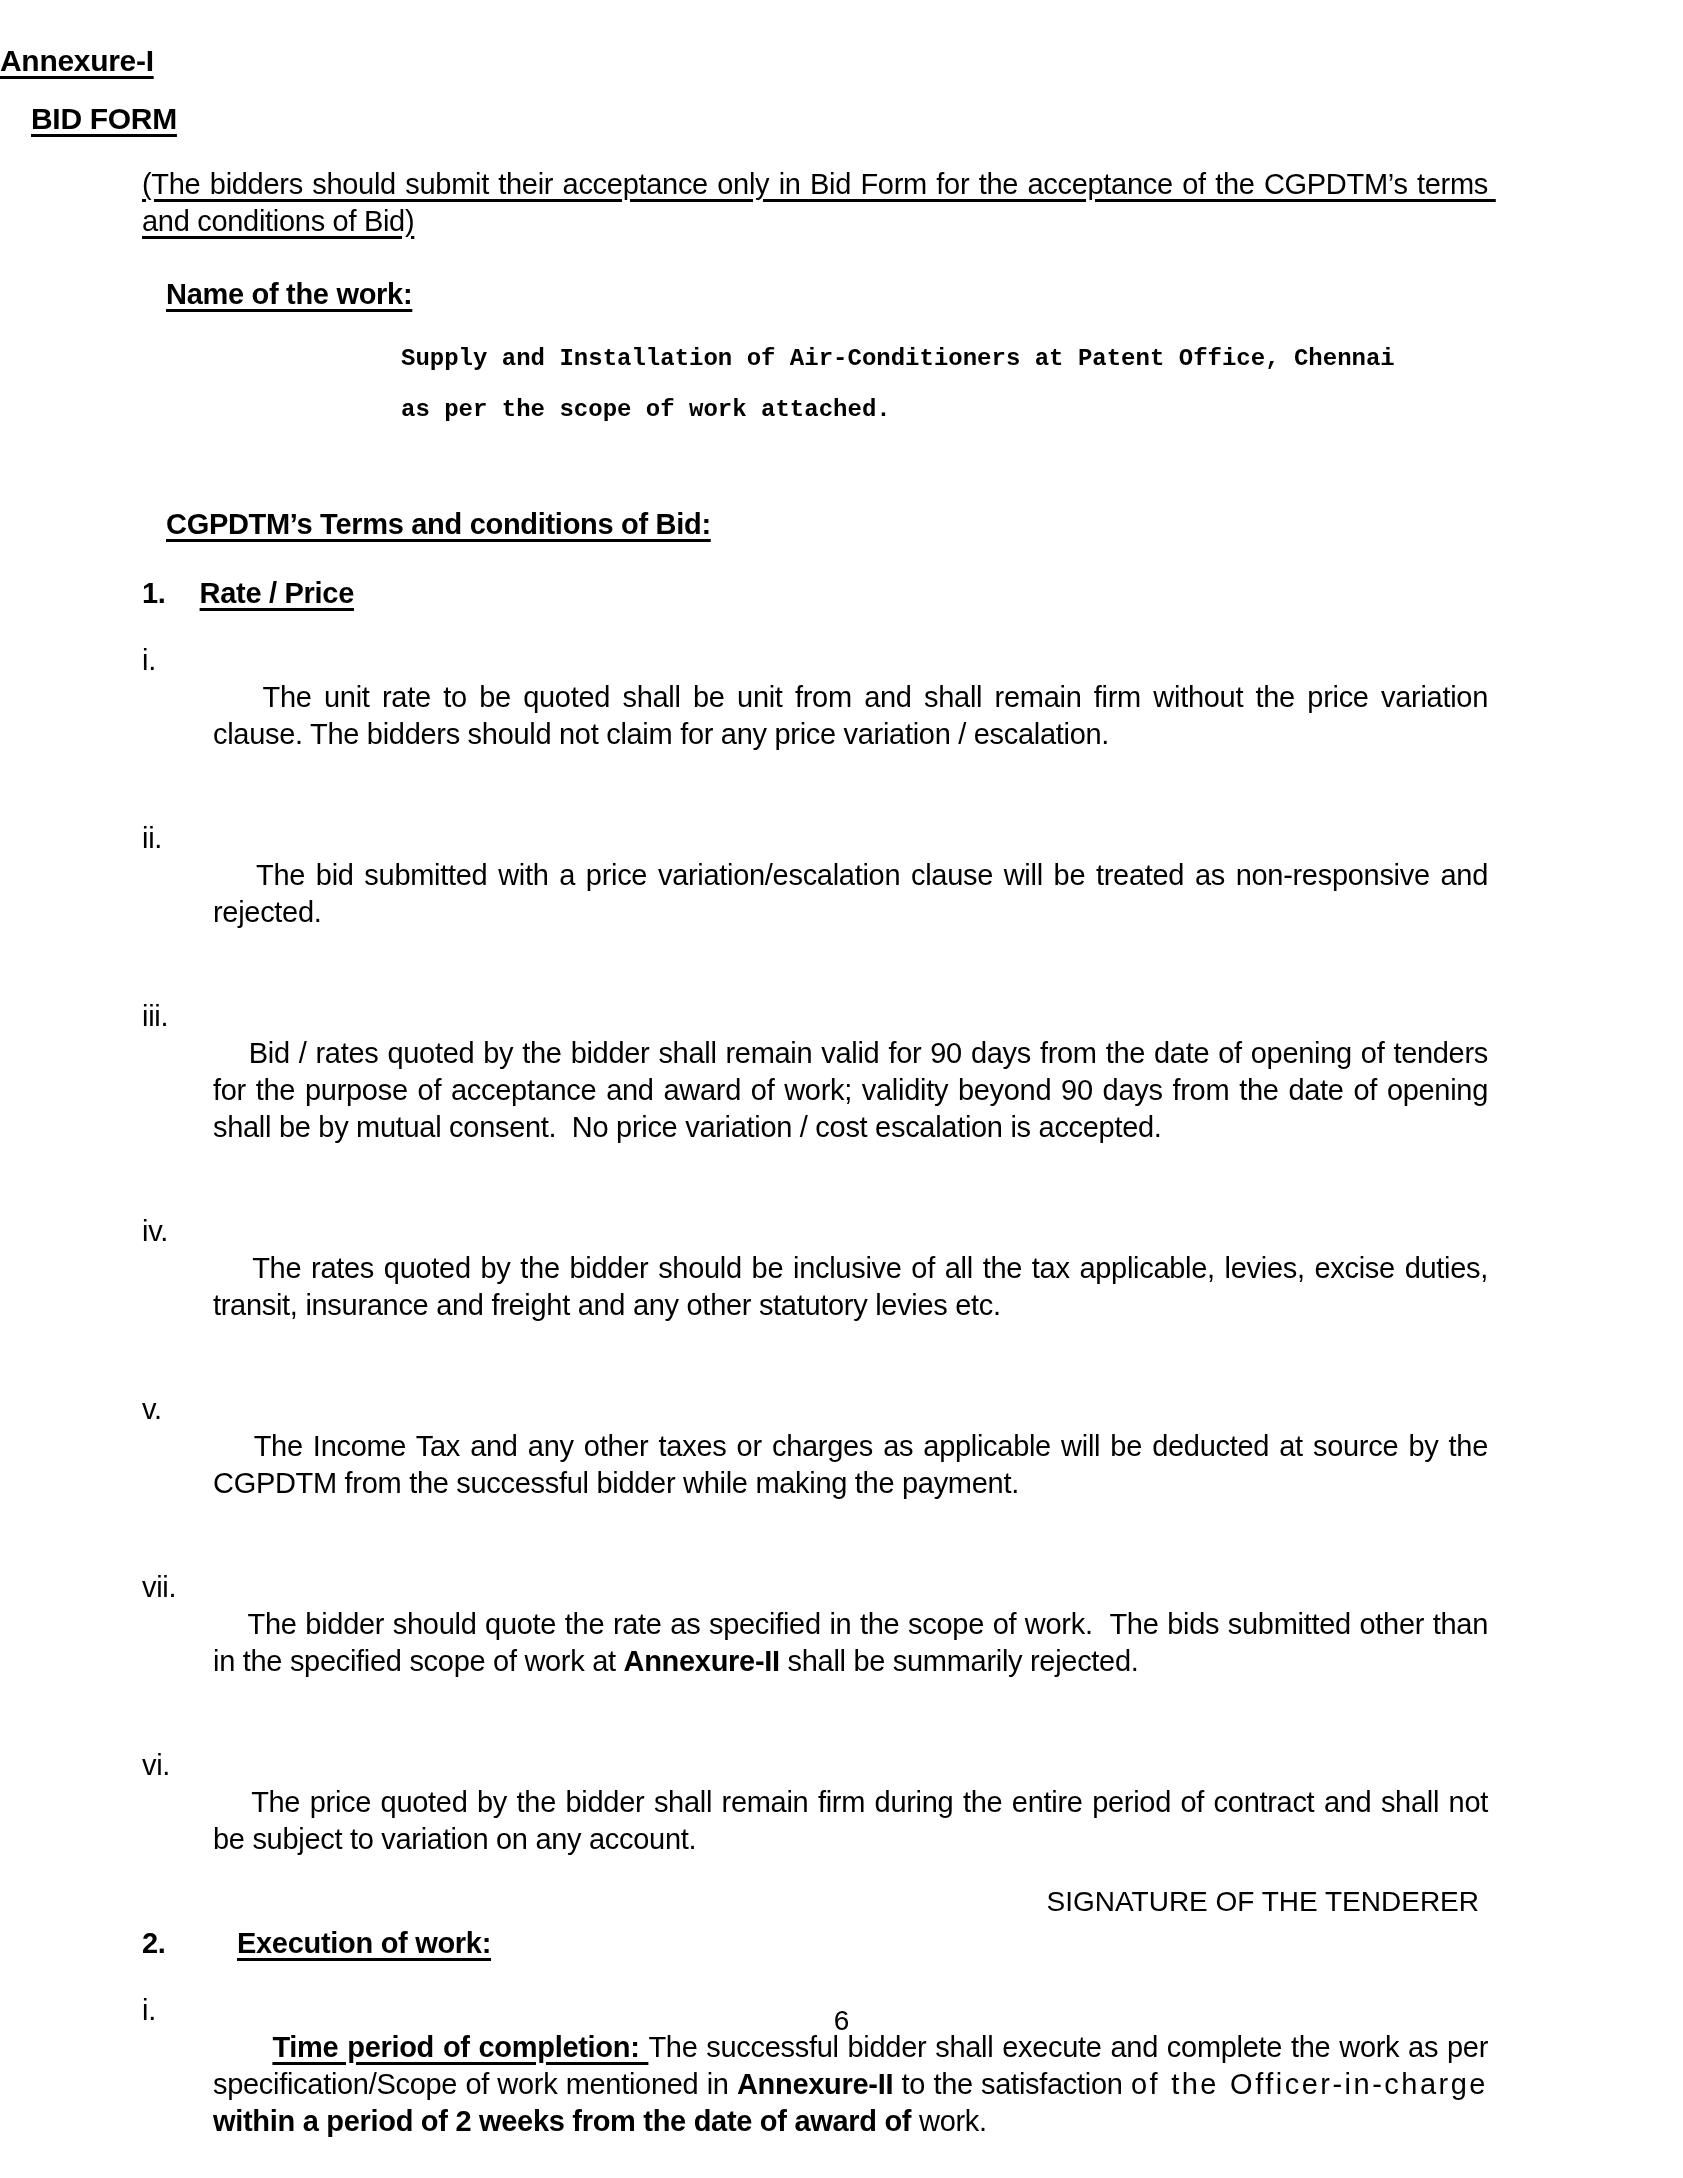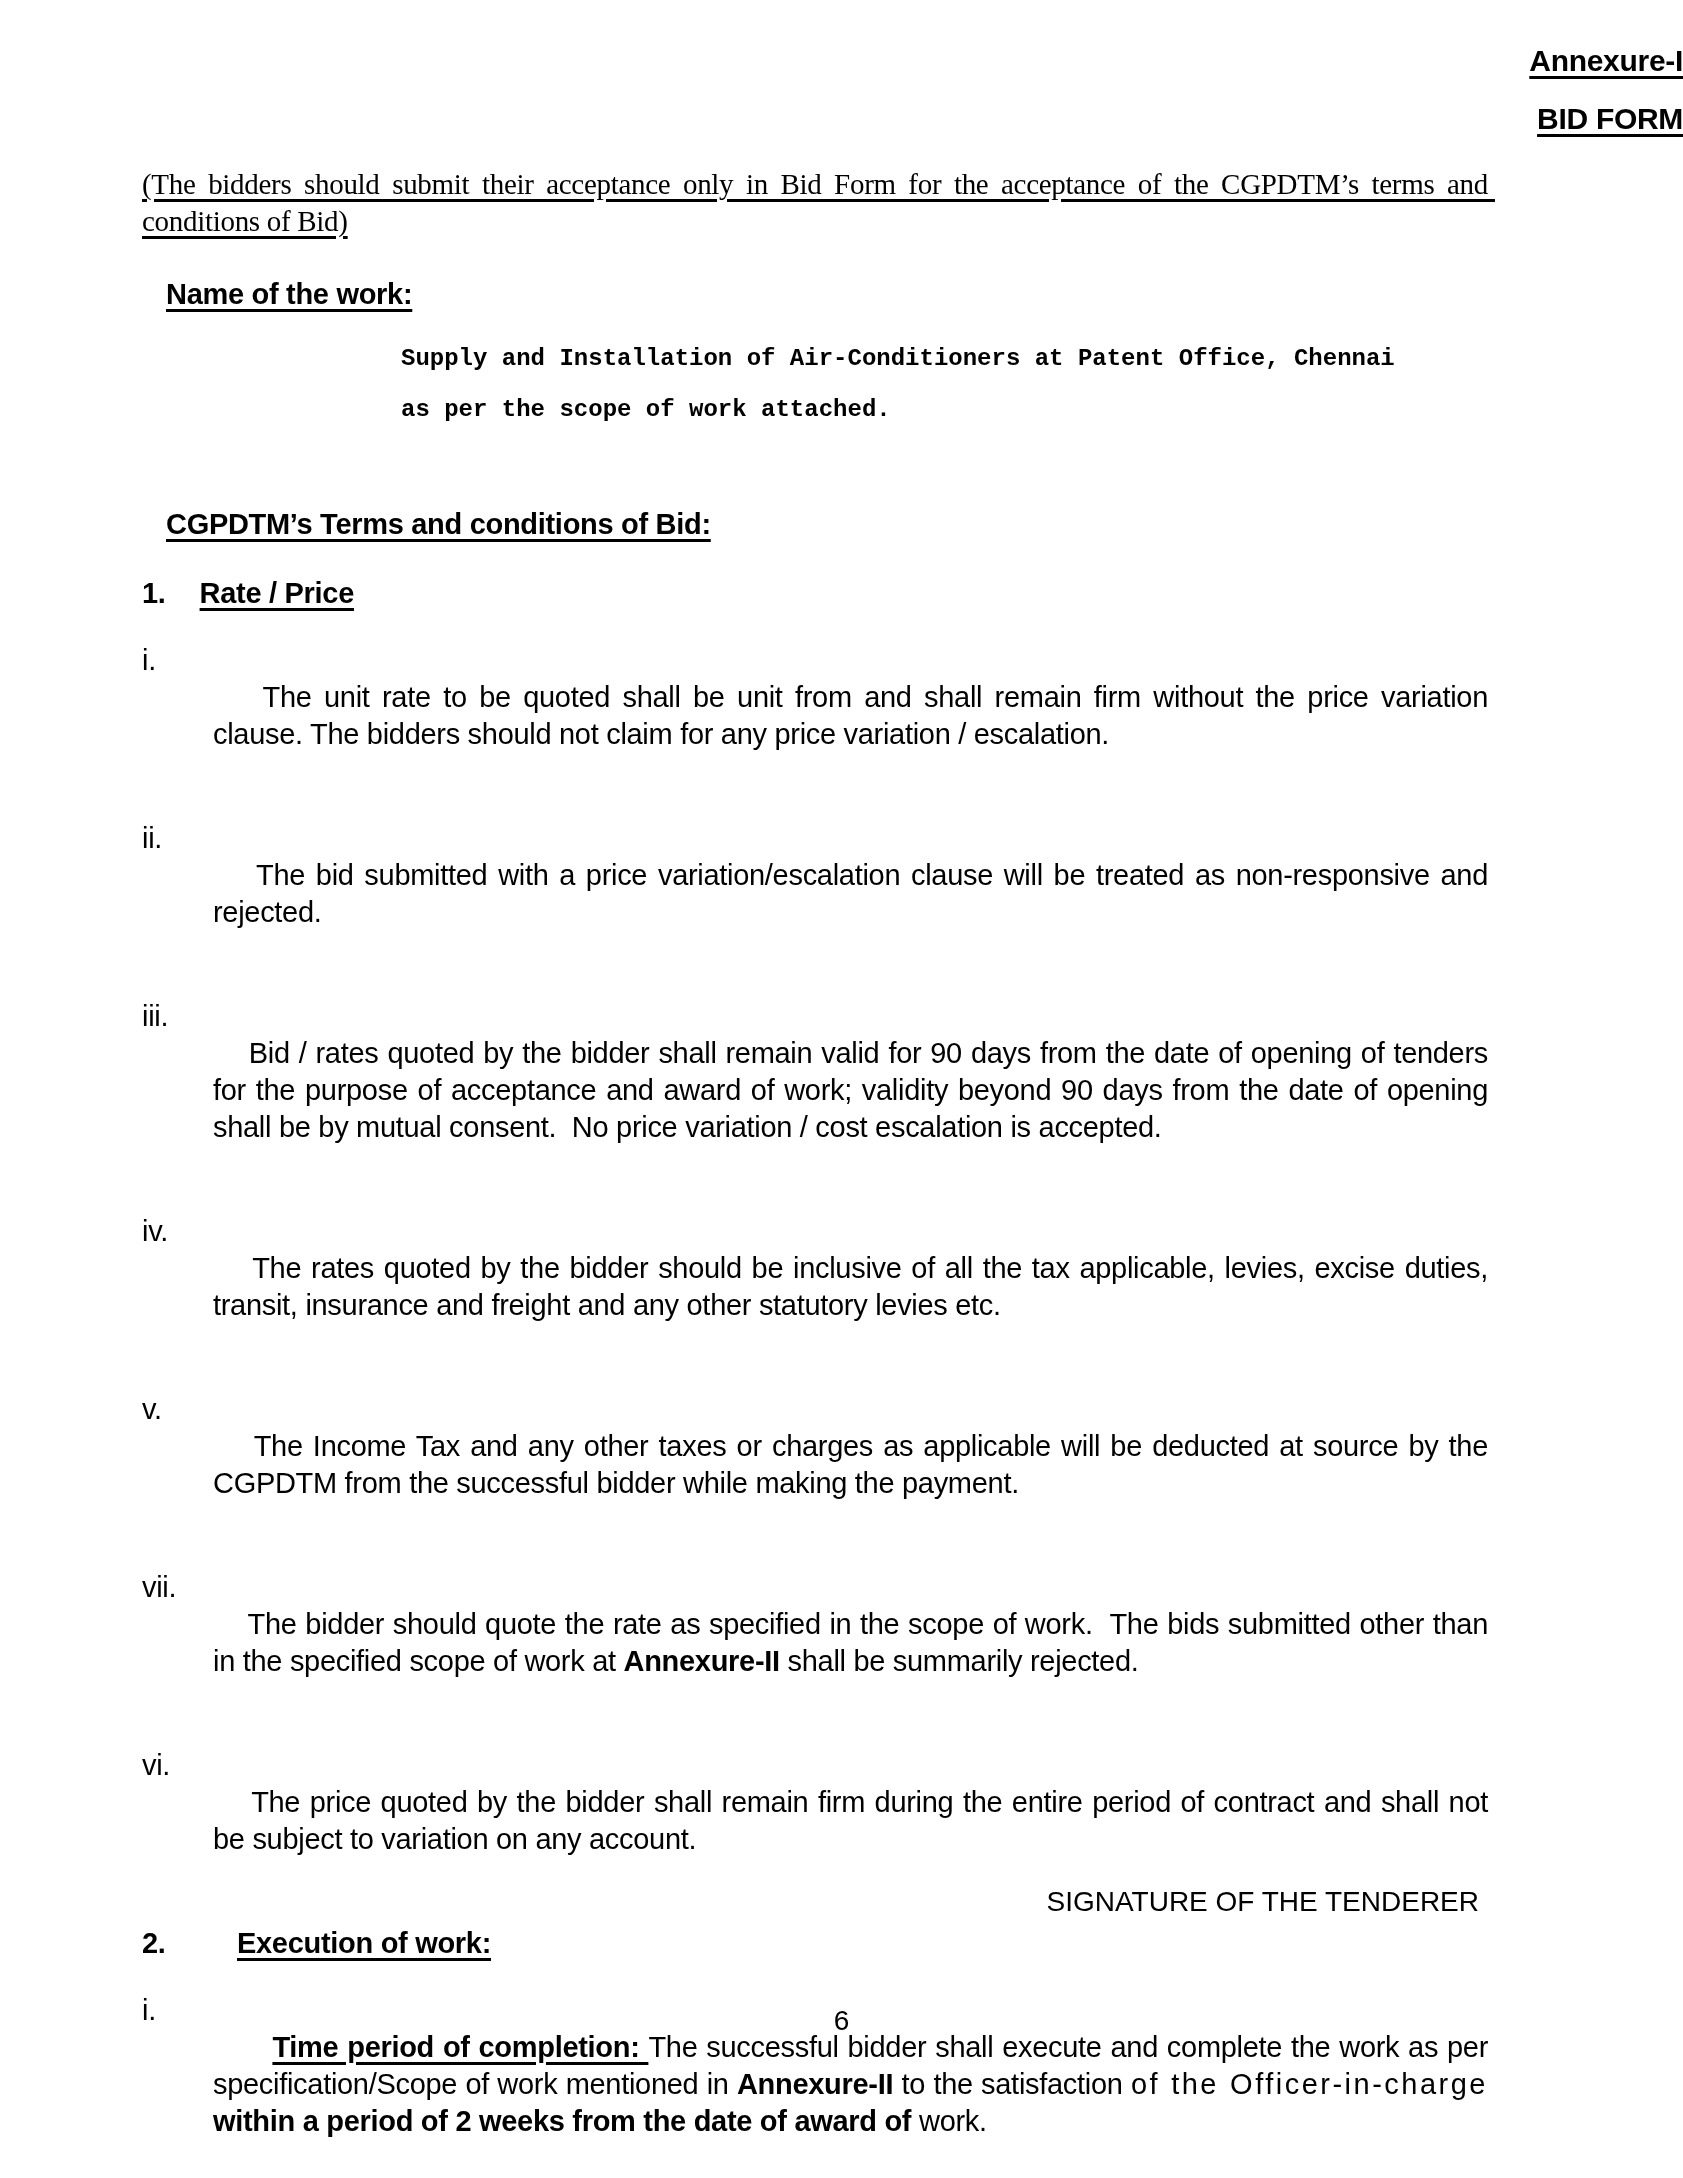--- a/index.html
+++ b/index.html
@@ -9,31 +9,31 @@
     background:#ffffff; color:#000000;
     box-sizing:border-box;
     padding:42px 195px 0 142px;
     font-family:"Liberation Sans", sans-serif;
     font-size:29px; line-height:37px;
     letter-spacing:-0.3px;
     overflow:hidden;
   }
   .titles {
     margin-left:-142px; margin-right:-195px;
-    text-align:right; font-weight:700; font-size:30px;
+    text-align:left; font-weight:700; font-size:30px;
   }
   .titles .tline { text-decoration:underline; text-decoration-thickness:3px; text-underline-offset:5px; }
   .t2 { margin-top:21px;margin-left:31px; }
   .u { text-decoration:underline; text-decoration-thickness:3px; text-underline-offset:5px;margin-left:24px; }
   .b { font-weight:700; }
   .sp { letter-spacing:2.5px; }
   .intro {
     text-align:justify;
     white-space:pre-wrap;
-    text-decoration:underline; text-decoration-thickness:3px; text-underline-offset:5px;font-family:Liberation Serif, serif;
+    text-decoration:underline; text-decoration-thickness:3px; text-underline-offset:5px;
   }
   .name-label { margin-top:36px; font-weight:700; }
   .work-desc {
     margin-top:20px; margin-left:259px; max-width:1038px;
     font-family:Liberation Mono, monospace;
     font-weight:700; font-size:24px; line-height:51px;
     letter-spacing:0; white-space:pre-wrap;
   }
   .terms-heading { margin-top:71px; font-weight:700; }
   .sec1-head { margin-top:32px; font-weight:700; }

